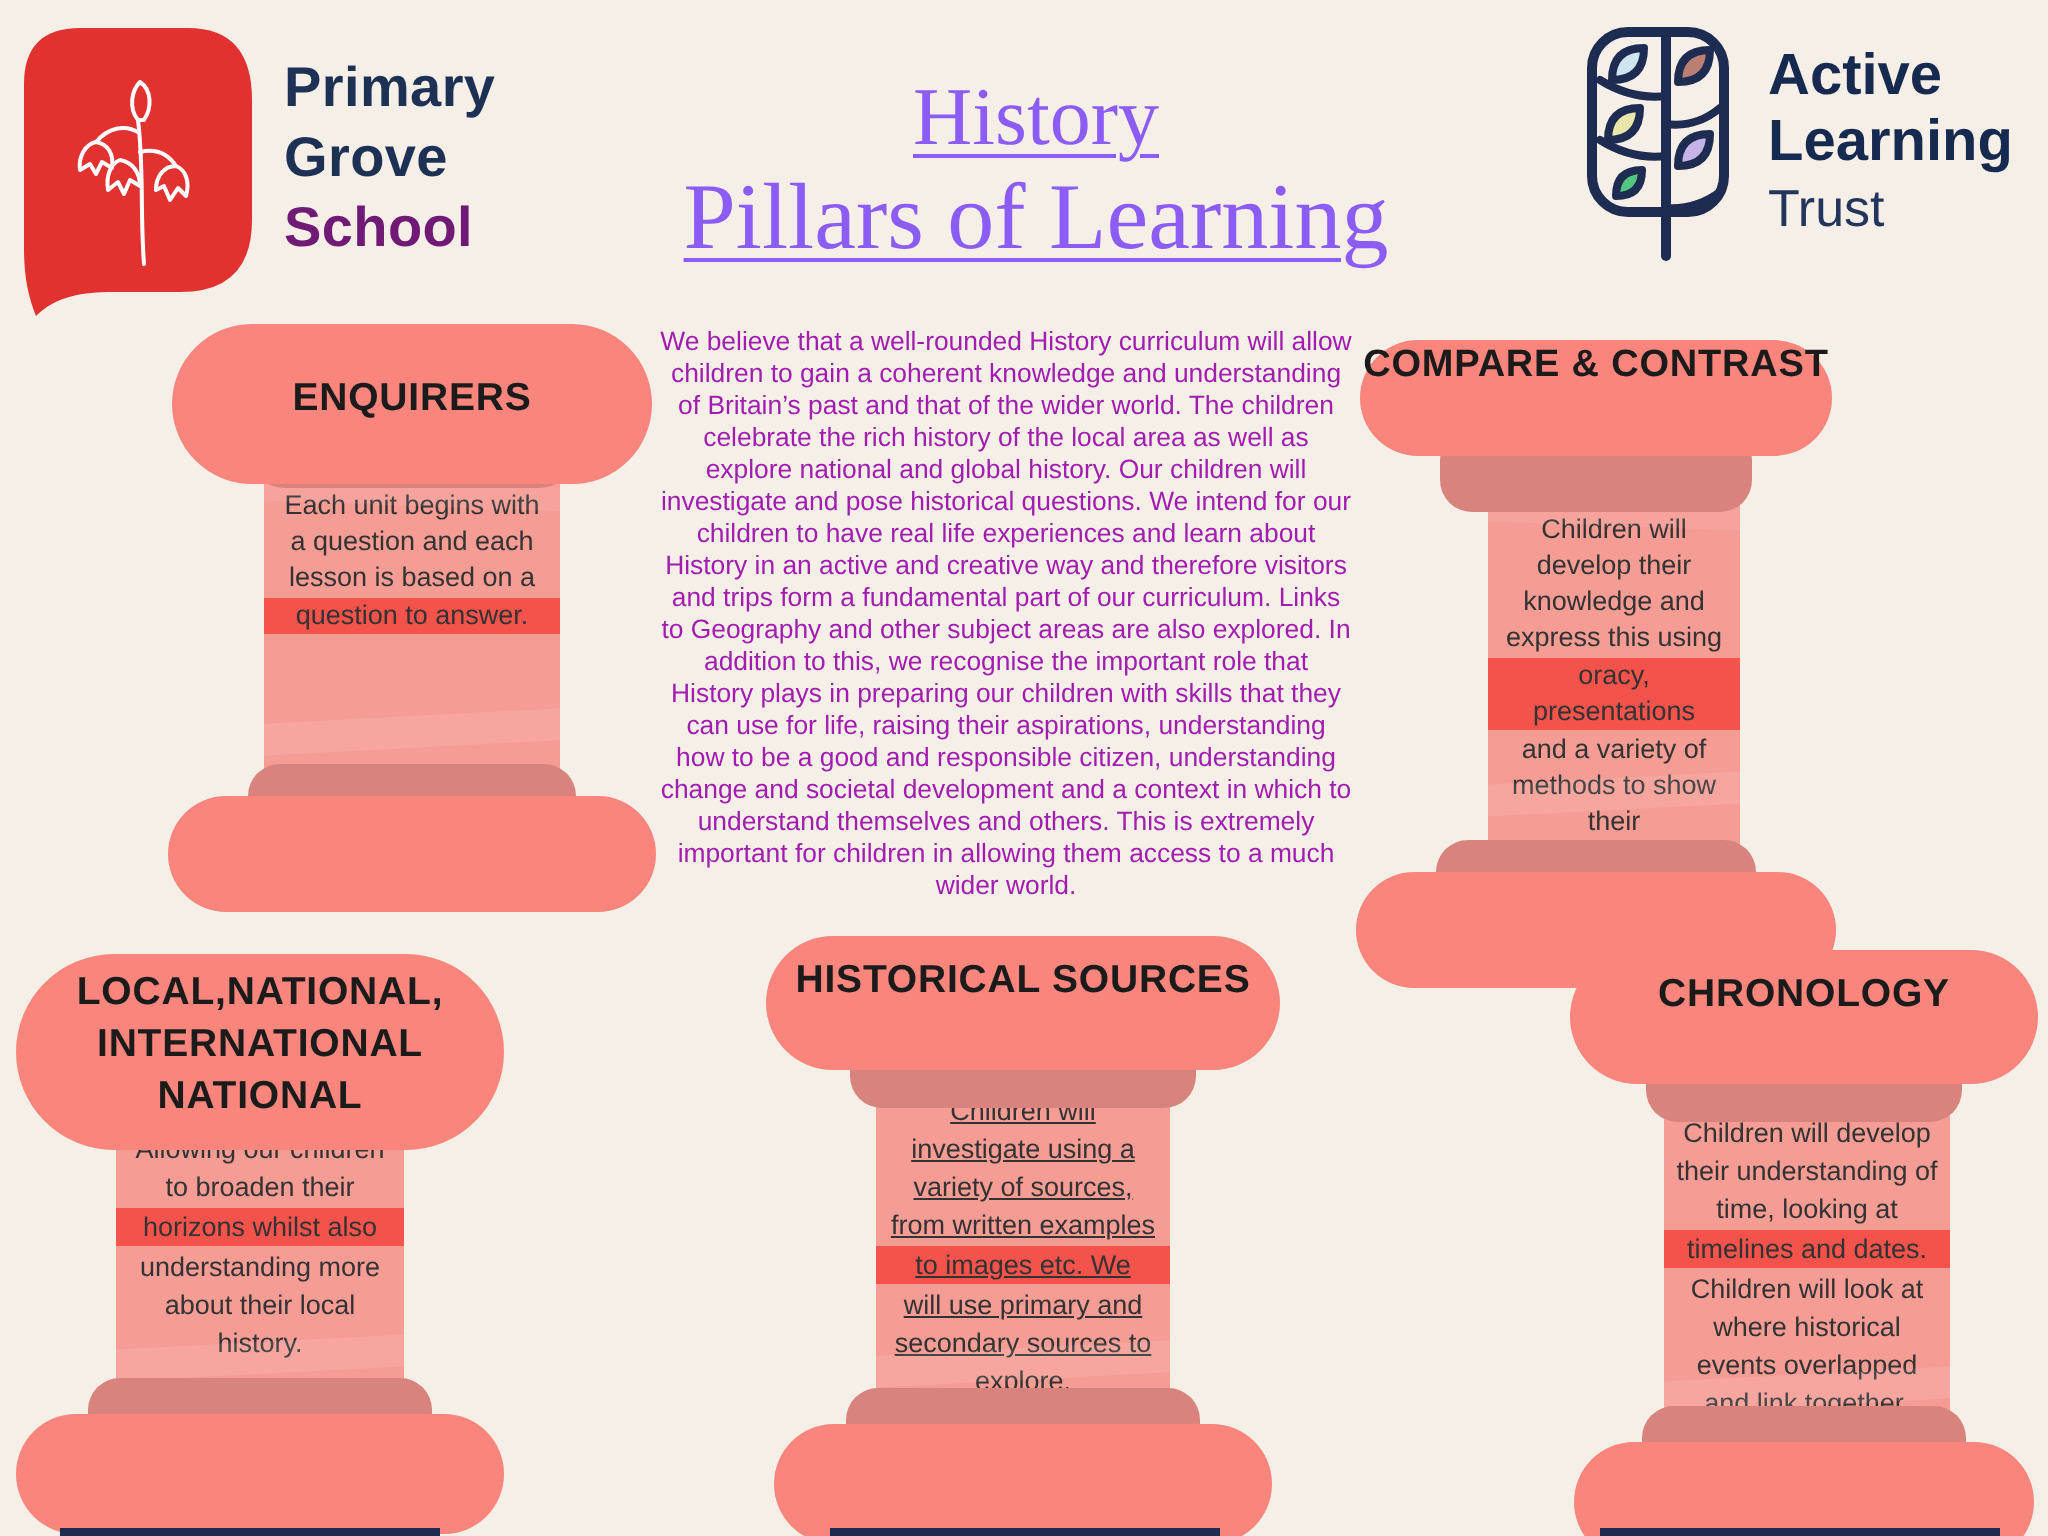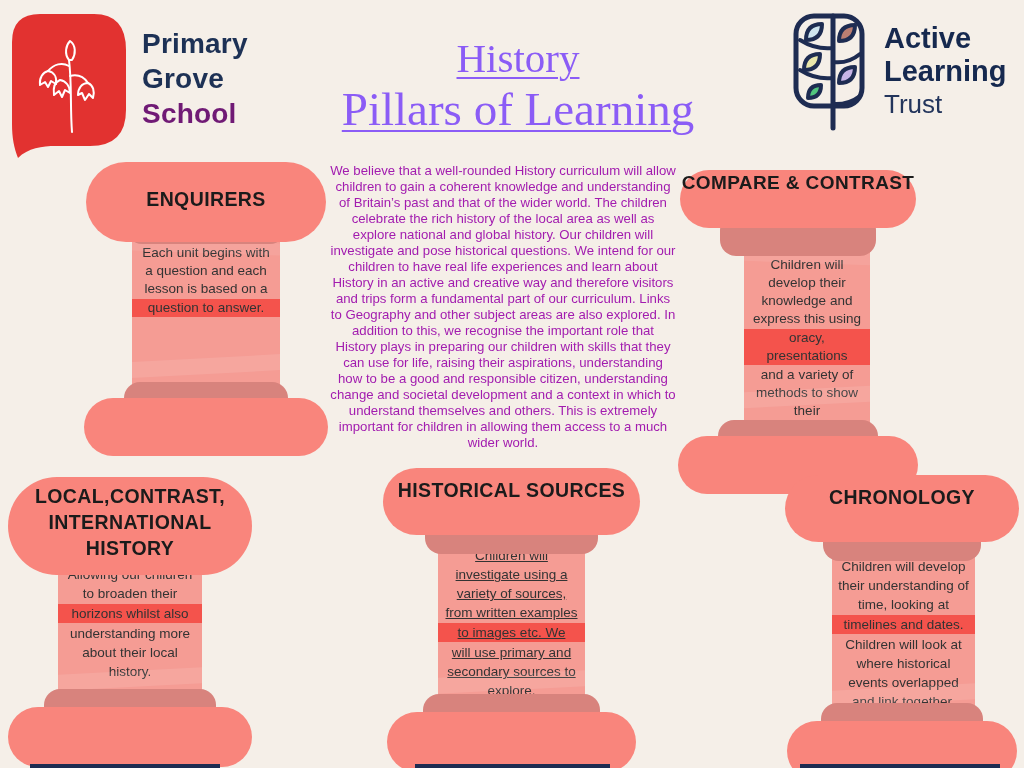--- a/index.html
+++ b/index.html
@@ -178,21 +178,21 @@
 
   <div class="pillar" id="p3">
     <div class="shaft">
       <span>Allowing our children to broaden their</span>
       <span class="hl">horizons whilst also</span>
       <span>understanding more about their local history.</span>
     </div>
     <div class="neck n-top"></div>
     <div class="neck n-bot"></div>
     <div class="cap top">
-      <h2>LOCAL,CONTRAST, INTERNATIONAL HISTORY</h2>
+      <h2>LOCAL,NATIONAL, INTERNATIONAL NATIONAL</h2>
     </div>
     <div class="cap bot"></div>
   </div>
 
   <div class="pillar" id="p4">
     <div class="shaft">
       <span>Children will investigate using a variety of sources, from written examples</span>
       <span class="hl">to images etc.  We</span>
       <span>will use primary and secondary sources to explore.</span>
     </div>

